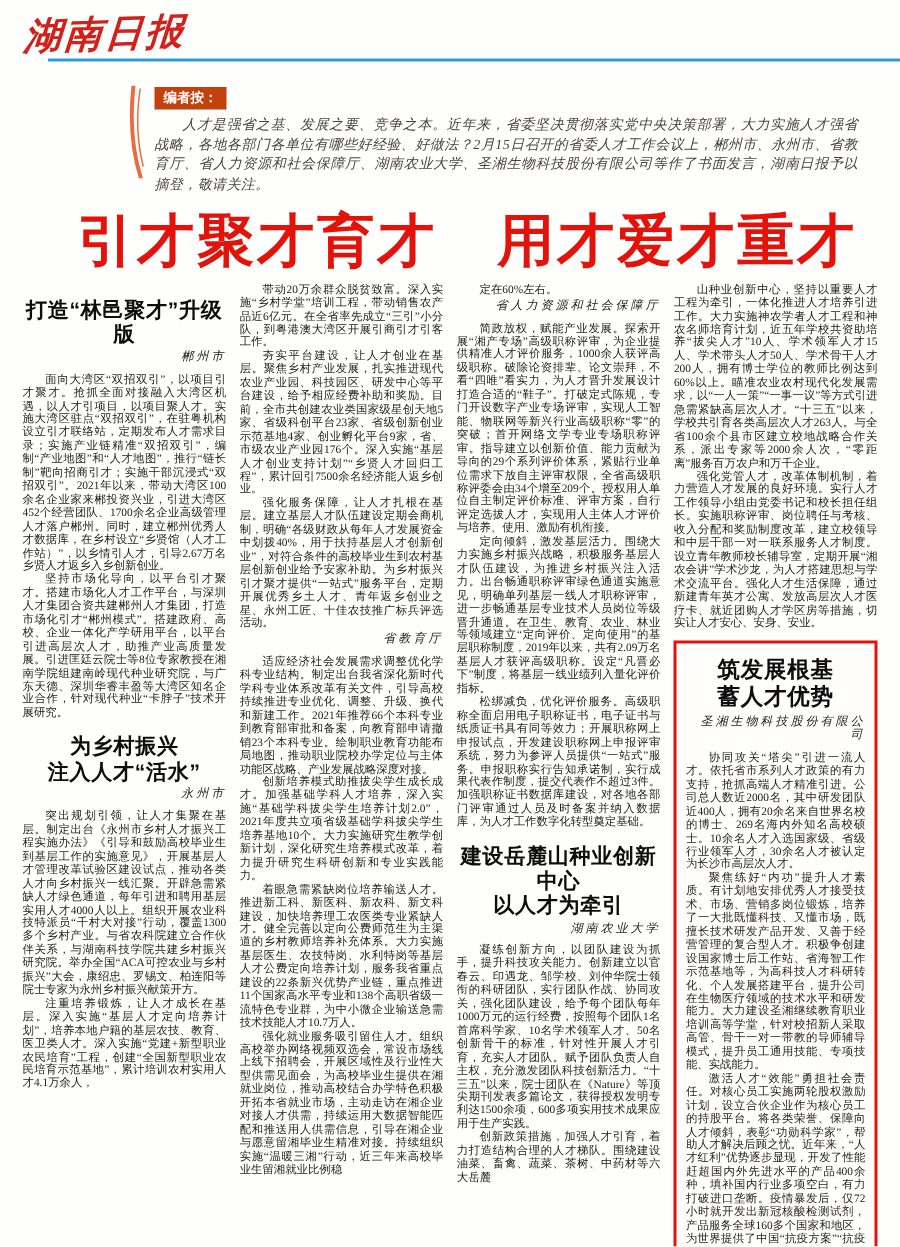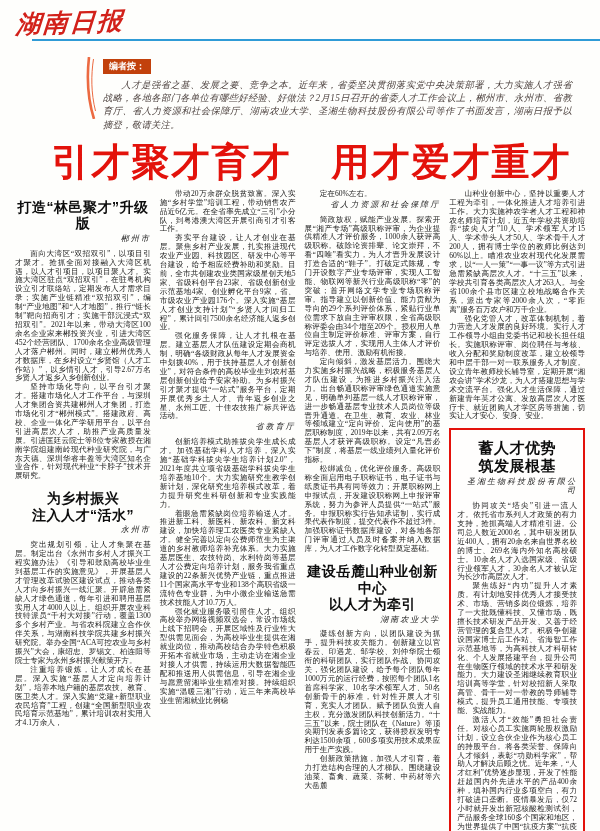--- a/index.html
+++ b/index.html
@@ -91,20 +91,21 @@
         </div>
         <div class="byline">永州市</div>
         <div class="para">突出规划引领，让人才集聚在基层。制定出台《永州市乡村人才振兴工程实施办法》《引导和鼓励高校毕业生到基层工作的实施意见》，开展基层人才管理改革试验区建设试点，推动各类人才向乡村振兴一线汇聚。开辟急需紧缺人才绿色通道，每年引进和聘用基层实用人才4000人以上。组织开展农业科技特派员“千村大对接”行动，覆盖1300多个乡村产业。与省农科院建立合作伙伴关系，与湖南科技学院共建乡村振兴研究院。举办全国“ACA可控农业与乡村振兴”大会，康绍忠、罗锡文、柏连阳等院士专家为永州乡村振兴献策开方。</div>
         <div class="para">注重培养锻炼，让人才成长在基层。深入实施“基层人才定向培养计划”，培养本地户籍的基层农技、教育、医卫类人才。深入实施“党建+新型职业农民培育”工程，创建“全国新型职业农民培育示范基地”，累计培训农村实用人才4.1万余人，</div>
       </div>
       <div class="col">
         <div class="para cont">带动20万余群众脱贫致富。深入实施“乡村学堂”培训工程，带动销售农产品近6亿元。在全省率先成立“三引”小分队，到粤港澳大湾区开展引商引才引客工作。</div>
         <div class="para">夯实平台建设，让人才创业在基层。聚焦乡村产业发展，扎实推进现代农业产业园、科技园区、研发中心等平台建设，给予相应经费补助和奖励。目前，全市共创建农业类国家级星创天地5家、省级科创平台23家、省级创新创业示范基地4家、创业孵化平台9家，省、市级农业产业园176个。深入实施“基层人才创业支持计划”“乡贤人才回归工程”，累计回引7500余名经济能人返乡创业。</div>
         <div class="para">强化服务保障，让人才扎根在基层。建立基层人才队伍建设定期会商机制，明确“各级财政从每年人才发展资金中划拨40%，用于扶持基层人才创新创业”，对符合条件的高校毕业生到农村基层创新创业给予安家补助。为乡村振兴引才聚才提供“一站式”服务平台，定期开展优秀乡土人才、青年返乡创业之星、永州工匠、十佳农技推广标兵评选活动。</div>
         <div class="byline">省教育厅</div>
+        <div class="para">适应经济社会发展需求调整优化学科专业结构。制定出台我省深化新时代学科专业体系改革有关文件，引导高校持续推进专业优化、调整、升级、换代和新建工作。2021年推荐66个本科专业到教育部审批和备案，向教育部申请撤销23个本科专业。绘制职业教育功能布局地图，推动职业院校办学定位与主体功能区战略、产业发展战略深度对接。</div>
         <div class="para">创新培养模式助推拔尖学生成长成才。加强基础学科人才培养，深入实施“基础学科拔尖学生培养计划2.0”，2021年度共立项省级基础学科拔尖学生培养基地10个。大力实施研究生教学创新计划，深化研究生培养模式改革，着力提升研究生科研创新和专业实践能力。</div>
         <div class="para">着眼急需紧缺岗位培养输送人才。推进新工科、新医科、新农科、新文科建设，加快培养理工农医类专业紧缺人才。健全完善以定向公费师范生为主渠道的乡村教师培养补充体系。大力实施基层医生、农技特岗、水利特岗等基层人才公费定向培养计划，服务我省重点建设的22条新兴优势产业链，重点推进11个国家高水平专业和138个高职省级一流特色专业群，为中小微企业输送急需技术技能人才10.7万人。</div>
         <div class="para">强化就业服务吸引留住人才。组织高校举办网络视频双选会，常设市场线上线下招聘会，开展区域性及行业性大型供需见面会，为高校毕业生提供在湘就业岗位，推动高校结合办学特色积极开拓本省就业市场，主动走访在湘企业对接人才供需，持续运用大数据智能匹配和推送用人供需信息，引导在湘企业与愿意留湘毕业生精准对接。持续组织实施“温暖三湘”行动，近三年来高校毕业生留湘就业比例稳</div>
       </div>
       <div class="col">
         <div class="para cont">定在60%左右。</div>
         <div class="byline">省人力资源和社会保障厅</div>
         <div class="para">简政放权，赋能产业发展。探索开展“湘产专场”高级职称评审，为企业提供精准人才评价服务，1000余人获评高级职称。破除论资排辈、论文崇拜，不看“四唯”看实力，为人才晋升发展设计打造合适的“鞋子”。打破定式陈规，专门开设数字产业专场评审，实现人工智能、物联网等新兴行业高级职称“零”的突破；首开网络文学专业专场职称评审。指导建立以创新价值、能力贡献为导向的29个系列评价体系，紧贴行业单位需求下放自主评审权限，全省高级职称评委会由34个增至209个。授权用人单位自主制定评价标准、评审方案，自行评定选拔人才，实现用人主体人才评价与培养、使用、激励有机衔接。</div>
         <div class="para">定向倾斜，激发基层活力。围绕大力实施乡村振兴战略，积极服务基层人才队伍建设，为推进乡村振兴注入活力。出台畅通职称评审绿色通道实施意见，明确单列基层一线人才职称评审，进一步畅通基层专业技术人员岗位等级晋升通道。在卫生、教育、农业、林业等领域建立“定向评价、定向使用”的基层职称制度，2019年以来，共有2.09万名基层人才获评高级职称。设定“凡晋必下”制度，将基层一线业绩列入量化评价指标。</div>
         <div class="para">松绑减负，优化评价服务。高级职称全面启用电子职称证书，电子证书与纸质证书具有同等效力；开展职称网上申报试点，开发建设职称网上申报评审系统，努力为参评人员提供“一站式”服务。申报职称实行告知承诺制，实行成果代表作制度，提交代表作不超过3件。加强职称证书数据库建设，对各地各部门评审通过人员及时备案并纳入数据库，为人才工作数字化转型奠定基础。</div>
@@ -114,22 +115,22 @@
         </div>
         <div class="byline">湖南农业大学</div>
         <div class="para">凝练创新方向，以团队建设为抓手，提升科技攻关能力。创新建立以官春云、印遇龙、邹学校、刘仲华院士领衔的科研团队，实行团队作战、协同攻关，强化团队建设，给予每个团队每年1000万元的运行经费，按照每个团队1名首席科学家、10名学术领军人才、50名创新骨干的标准，针对性开展人才引育，充实人才团队。赋予团队负责人自主权，充分激发团队科技创新活力。“十三五”以来，院士团队在《Nature》等顶尖期刊发表多篇论文，获得授权发明专利达1500余项，600多项实用技术成果应用于生产实践。</div>
         <div class="para">创新政策措施，加强人才引育，着力打造结构合理的人才梯队。围绕建设油菜、畜禽、蔬菜、茶树、中药材等六大岳麓</div>
       </div>
       <div class="col">
         <div class="para cont">山种业创新中心，坚持以重要人才工程为牵引，一体化推进人才培养引进工作。大力实施神农学者人才工程和神农名师培育计划，近五年学校共资助培养“拔尖人才”10人、学术领军人才15人、学术带头人才50人、学术骨干人才200人，拥有博士学位的教师比例达到60%以上。瞄准农业农村现代化发展需求，以“一人一策”“一事一议”等方式引进急需紧缺高层次人才。“十三五”以来，学校共引育各类高层次人才263人。与全省100余个县市区建立校地战略合作关系，派出专家等2000余人次，“零距离”服务百万农户和万千企业。</div>
         <div class="para">强化党管人才，改革体制机制，着力营造人才发展的良好环境。实行人才工作领导小组由党委书记和校长担任组长。实施职称评审、岗位聘任与考核、收入分配和奖励制度改革，建立校领导和中层干部一对一联系服务人才制度。设立青年教师校长辅导室，定期开展“湘农会讲”学术沙龙，为人才搭建思想与学术交流平台。强化人才生活保障，通过新建青年英才公寓、发放高层次人才医疗卡、就近团购人才学区房等措施，切实让人才安心、安身、安业。</div>
         <div class="red-box">
           <div class="art-head">
+            <div class="head-line">筑发展根基</div>
             <div class="head-line">蓄人才优势</div>
-            <div class="head-line">筑发展根基</div>
           </div>
           <div class="byline">圣湘生物科技股份有限公司</div>
           <div class="para">协同攻关“塔尖”引进一流人才。依托省市系列人才政策的有力支持，抢抓高端人才精准引进。公司总人数近2000名，其中研发团队近400人，拥有20余名来自世界名校的博士、269名海内外知名高校硕士。10余名人才入选国家级、省级行业领军人才，30余名人才被认定为长沙市高层次人才。</div>
           <div class="para">聚焦练好“内功”提升人才素质。有计划地安排优秀人才接受技术、市场、营销多岗位锻炼，培养了一大批既懂科技、又懂市场，既擅长技术研发产品开发、又善于经营管理的复合型人才。积极争创建设国家博士后工作站、省海智工作示范基地等，为高科技人才科研转化、个人发展搭建平台，提升公司在生物医疗领域的技术水平和研发能力。大力建设圣湘继续教育职业培训高等学堂，针对校招新人采取高管、骨干一对一带教的导师辅导模式，提升员工通用技能、专项技能、实战能力。</div>
           <div class="para">激活人才“效能”勇担社会责任。对核心员工实施两轮股权激励计划，设立合伙企业作为核心员工的持股平台。将各类荣誉、保障向人才倾斜，表彰“功勋科学家”，帮助人才解决后顾之忧。近年来，“人才红利”优势逐步显现，开发了性能赶超国内外先进水平的产品400余种，填补国内行业多项空白，有力打破进口垄断。疫情暴发后，仅72小时就开发出新冠核酸检测试剂，产品服务全球160多个国家和地区，为世界提供了中国“抗疫方案”“抗疫经验”。</div>
         </div>
       </div>
     </main>
 </div>
 

